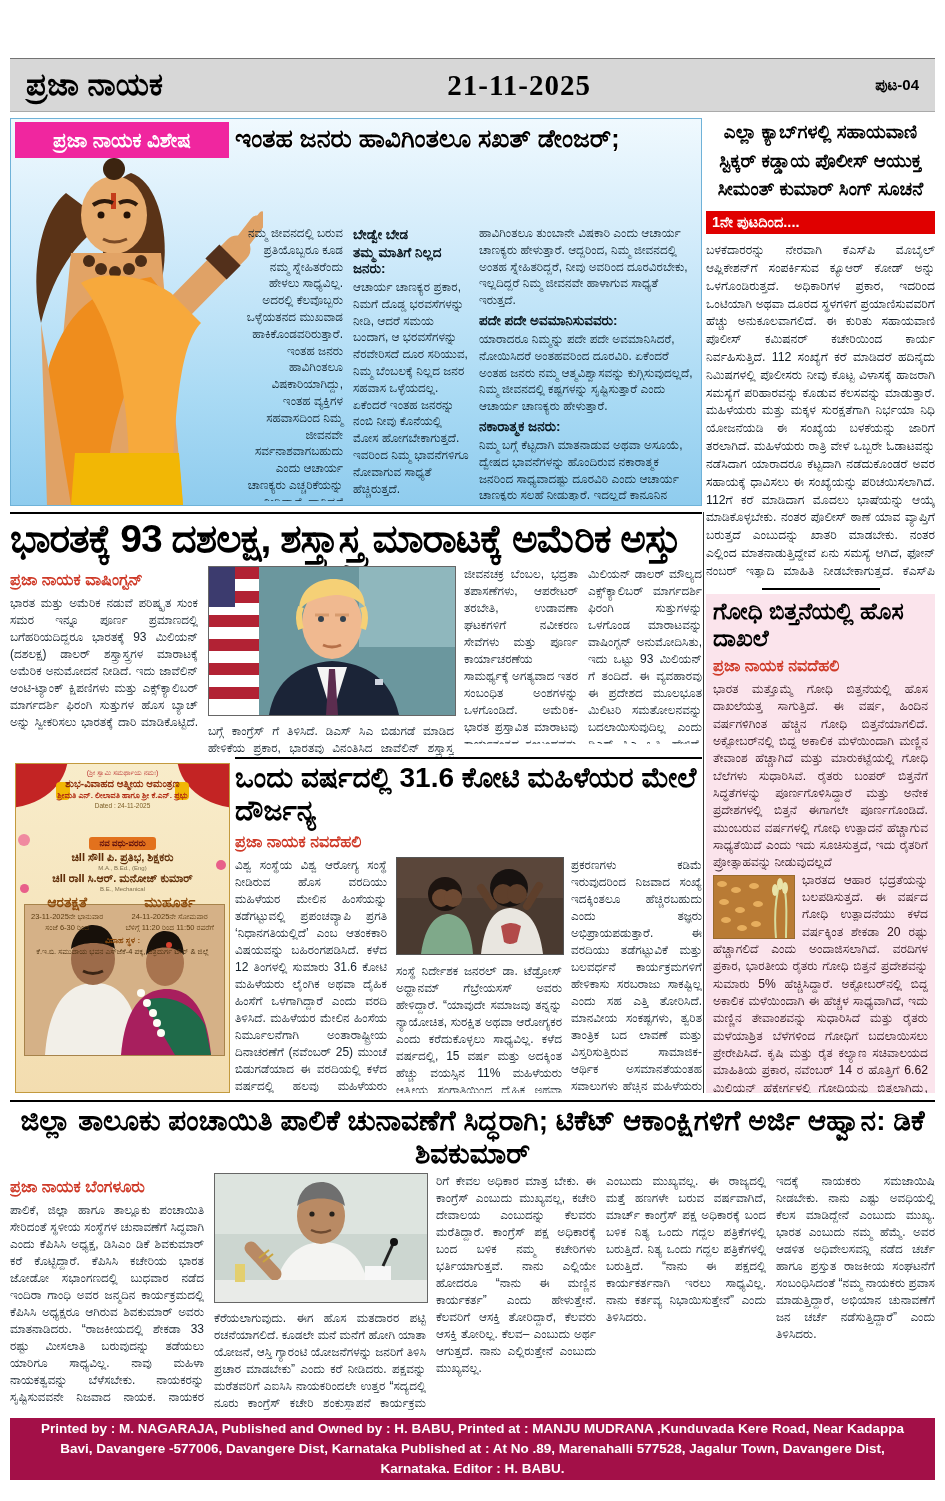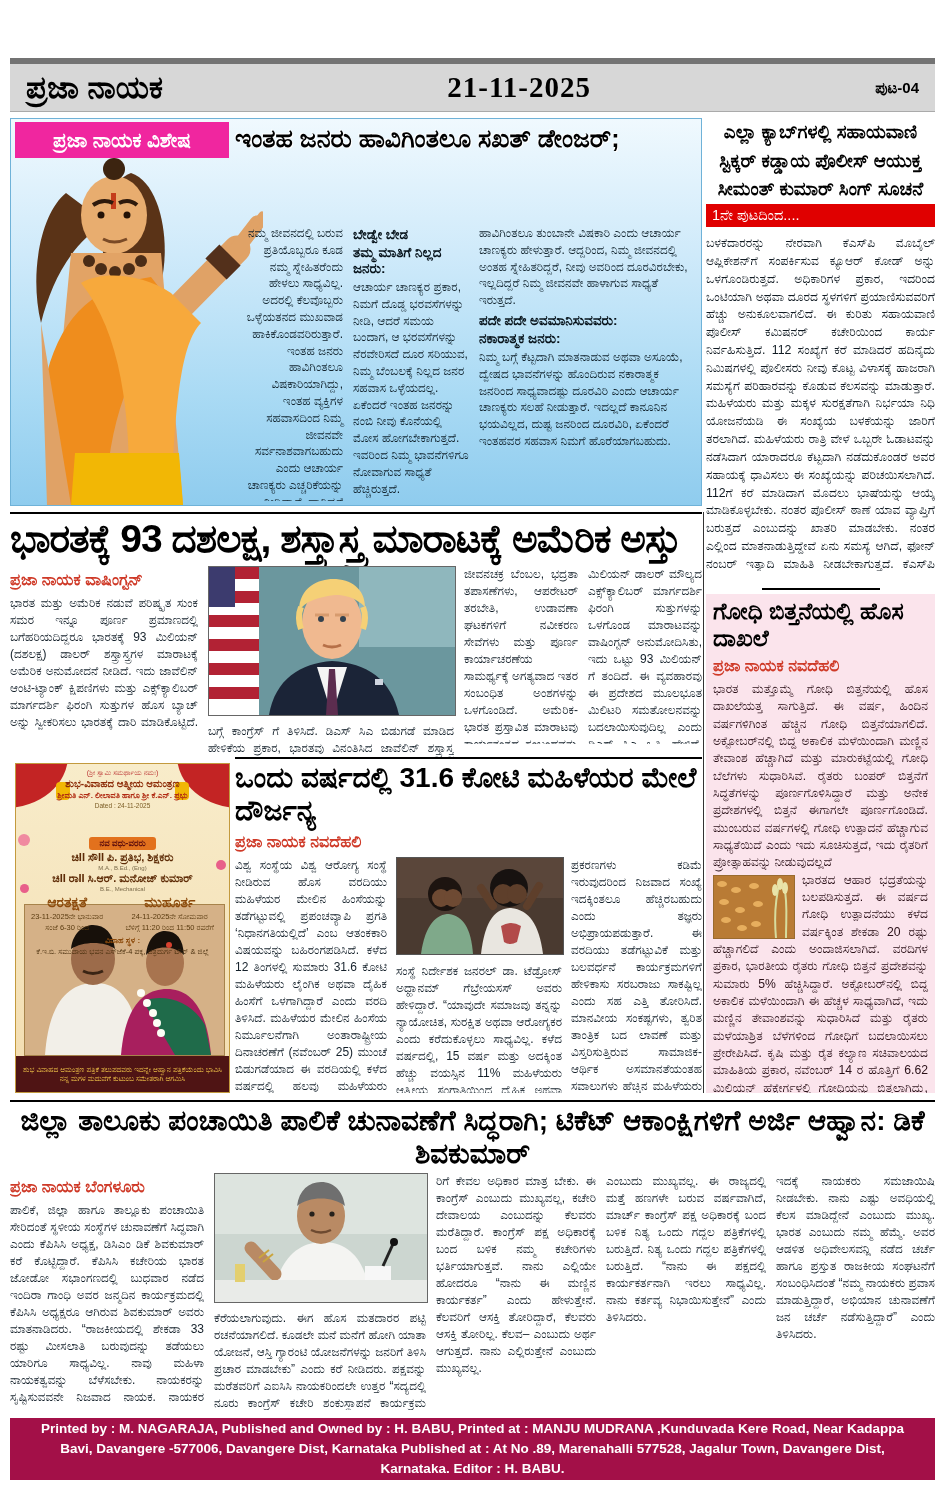--- a/index.html
+++ b/index.html
@@ -1,20 +1,20 @@
 <!DOCTYPE html>
 <html><head>
 <meta charset="utf-8">
 <style>
   html,body{margin:0;padding:0;background:#ffffff;}
   .page{position:relative;width:945px;height:1501px;background:#fff;overflow:hidden;
         font-family:"Liberation Sans",sans-serif;color:#1c1c1c;}
   
   .masthead{position:absolute;left:10px;right:10px;top:58px;height:54px;background:#d7d7d7;
-            border-top:6px solid #737373;border-bottom:1px solid #aaa;
+            border-top:1px solid #737373;border-bottom:1px solid #aaa;
             display:flex;align-items:center;padding:0 16px;box-sizing:border-box;}
   .m-title{font-size:31px;font-weight:800;color:#000;}
   .m-date{flex:1;text-align:center;font-family:"Liberation Serif",serif;font-size:29px;font-weight:bold;letter-spacing:1px;color:#000;}
   .m-page{font-size:15px;font-weight:bold;color:#000;text-align:center;}
   
   .chanakya{position:absolute;left:10px;top:118px;width:692px;height:388px;
             background:linear-gradient(180deg,#f0f9fe 0%,#cfeafa 35%,#a9daf4 72%,#8fccee 100%);
             border:1px solid #6fb2d8;box-sizing:border-box;overflow:hidden;}
   .ch-badge{position:absolute;left:4px;top:3px;width:214px;height:36px;background:#f0269f;color:#fff;
             font-size:20px;font-weight:800;display:flex;align-items:center;justify-content:center;}
@@ -25,21 +25,21 @@
   .ch-fig{position:absolute;left:0;bottom:0;width:252px;height:352px;}
   .ch-cols{position:absolute;left:234px;top:106px;right:6px;bottom:4px;display:flex;gap:10px;overflow:hidden;}
   .ch-colA{width:98px;text-align:right;}
   .ch-colB{flex:1;}
   .ch-colC{width:216px;}
   .ch-cols p{margin:0 0 4px 0;font-size:12px;line-height:1.4;color:#10222c;}
   .ch-cols h4{margin:2px 0 2px 0;font-size:13.5px;color:#06121a;}
   
   .cab{position:absolute;left:706px;top:118px;width:229px;}
   .cab-head{font-size:18.5px;font-weight:800;text-align:center;line-height:1.55;color:#000;}
-  .cab-cont{background:#e00000;color:#fff;font-size:14.5px;font-weight:normal;padding:3px 6px;}
+  .cab-cont{margin-top:7px;background:#e00000;color:#fff;font-size:14.5px;font-weight:bold;padding:3px 6px;}
   .cab-body{margin-top:8px;height:336px;overflow:hidden;font-size:12.3px;line-height:1.45;text-align:justify;color:#101a22;}
   .vdiv{position:absolute;left:703px;top:512px;width:1px;height:581px;background:#333;}
   .rule-sm{position:absolute;left:762px;top:588px;width:118px;height:2px;background:#000;}
   
   .wheat{position:absolute;left:706px;top:594px;width:229px;height:499px;background:#fbe4ec;
          padding:4px 7px;box-sizing:border-box;overflow:hidden;}
   .wh-head{font-size:23px;font-weight:800;color:#000;}
   .byline{color:#cf3a28;font-size:16px;font-weight:800;margin:5px 0 6px 0;}
   .wh-body{font-size:12.2px;line-height:1.42;text-align:justify;color:#2a1018;}
   .wh-img{float:left;width:80px;height:62px;margin:3px 7px 2px 0;border:1px solid #9a6b2f;}
@@ -153,20 +153,21 @@
       </div>
       <div class="ch-colB">
         <h4>ಬೇಡ್ವೇ ಬೇಡ</h4>
         <h4>ತಮ್ಮ ಮಾತಿಗೆ ನಿಲ್ಲದ ಜನರು:</h4>
         <p>ಆಚಾರ್ಯ ಚಾಣಕ್ಯರ ಪ್ರಕಾರ, ನಿಮಗೆ ದೊಡ್ಡ ಭರವಸೆಗಳನ್ನು ನೀಡಿ, ಆದರೆ ಸಮಯ ಬಂದಾಗ, ಆ ಭರವಸೆಗಳನ್ನು ನೆರವೇರಿಸದೆ ದೂರ ಸರಿಯುವ, ನಿಮ್ಮ ಬೆಂಬಲಕ್ಕೆ ನಿಲ್ಲದ ಜನರ ಸಹವಾಸ ಒಳ್ಳೆಯದಲ್ಲ. ಏಕೆಂದರೆ ಇಂತಹ ಜನರನ್ನು ನಂಬಿ ನೀವು ಕೊನೆಯಲ್ಲಿ ಮೋಸ ಹೋಗಬೇಕಾಗುತ್ತದೆ. ಇವರಿಂದ ನಿಮ್ಮ ಭಾವನೆಗಳಿಗೂ ನೋವಾಗುವ ಸಾಧ್ಯತೆ ಹೆಚ್ಚಿರುತ್ತದೆ.</p>
 
       </div>
       <div class="ch-colC">
         <p>ಹಾವಿಗಿಂತಲೂ ತುಂಬಾನೇ ವಿಷಕಾರಿ ಎಂದು ಆಚಾರ್ಯ ಚಾಣಕ್ಯರು ಹೇಳುತ್ತಾರೆ. ಆದ್ದರಿಂದ, ನಿಮ್ಮ ಜೀವನದಲ್ಲಿ ಅಂತಹ ಸ್ನೇಹಿತರಿದ್ದರೆ, ನೀವು ಅವರಿಂದ ದೂರವಿರಬೇಕು, ಇಲ್ಲದಿದ್ದರೆ ನಿಮ್ಮ ಜೀವನವೇ ಹಾಳಾಗುವ ಸಾಧ್ಯತೆ ಇರುತ್ತದೆ.</p>
         <h4>ಪದೇ ಪದೇ ಅವಮಾನಿಸುವವರು:</h4>
+        <p>ಯಾರಾದರೂ ನಿಮ್ಮನ್ನು ಪದೇ ಪದೇ ಅವಮಾನಿಸಿದರೆ, ನೋಯಿಸಿದರೆ ಅಂತಹವರಿಂದ ದೂರವಿರಿ. ಏಕೆಂದರೆ ಅಂತಹ ಜನರು ನಮ್ಮ ಆತ್ಮವಿಶ್ವಾಸವನ್ನು ಕುಗ್ಗಿಸುವುದಲ್ಲದೆ, ನಿಮ್ಮ ಜೀವನದಲ್ಲಿ ಕಷ್ಟಗಳನ್ನು ಸೃಷ್ಟಿಸುತ್ತಾರೆ ಎಂದು ಆಚಾರ್ಯ ಚಾಣಕ್ಯರು ಹೇಳುತ್ತಾರೆ.</p>
         <h4>ನಕಾರಾತ್ಮಕ ಜನರು:</h4>
         <p>ನಿಮ್ಮ ಬಗ್ಗೆ ಕೆಟ್ಟದಾಗಿ ಮಾತನಾಡುವ ಅಥವಾ ಅಸೂಯೆ, ದ್ವೇಷದ ಭಾವನೆಗಳನ್ನು ಹೊಂದಿರುವ ನಕಾರಾತ್ಮಕ ಜನರಿಂದ ಸಾಧ್ಯವಾದಷ್ಟು ದೂರವಿರಿ ಎಂದು ಆಚಾರ್ಯ ಚಾಣಕ್ಯರು ಸಲಹೆ ನೀಡುತ್ತಾರೆ. ಇದಲ್ಲದೆ ಕಾನೂನಿನ ಭಯವಿಲ್ಲದ, ದುಷ್ಟ ಜನರಿಂದ ದೂರವಿರಿ, ಏಕೆಂದರೆ ಇಂತಹವರ ಸಹವಾಸ ನಿಮಗೆ ಹೊರೆಯಾಗಬಹುದು.</p>
       </div>
     </div>
   </div>
 
   <div class="cab">
     <div class="cab-head">ಎಲ್ಲಾ ಕ್ಯಾಬ್‌ಗಳಲ್ಲಿ ಸಹಾಯವಾಣಿ ಸ್ಟಿಕ್ಕರ್ ಕಡ್ಡಾಯ ಪೊಲೀಸ್ ಆಯುಕ್ತ ಸೀಮಂತ್ ಕುಮಾರ್ ಸಿಂಗ್ ಸೂಚನೆ</div>
     <div class="cab-cont">1ನೇ ಪುಟದಿಂದ....</div>
     <div class="cab-body">ಬಳಕೆದಾರರನ್ನು ನೇರವಾಗಿ ಕೆಎಸ್‌ಪಿ ಮೊಬೈಲ್ ಆಪ್ಲಿಕೇಶನ್‌ಗೆ ಸಂಪರ್ಕಿಸುವ ಕ್ಯೂಆರ್ ಕೋಡ್ ಅನ್ನು ಒಳಗೊಂಡಿರುತ್ತದೆ. ಅಧಿಕಾರಿಗಳ ಪ್ರಕಾರ, ಇದರಿಂದ ಒಂಟಿಯಾಗಿ ಅಥವಾ ದೂರದ ಸ್ಥಳಗಳಿಗೆ ಪ್ರಯಾಣಿಸುವವರಿಗೆ ಹೆಚ್ಚು ಅನುಕೂಲವಾಗಲಿದೆ. ಈ ಕುರಿತು ಸಹಾಯವಾಣಿ ಪೊಲೀಸ್ ಕಮಿಷನರ್ ಕಚೇರಿಯಿಂದ ಕಾರ್ಯ ನಿರ್ವಹಿಸುತ್ತಿದೆ. 112 ಸಂಖ್ಯೆಗೆ ಕರೆ ಮಾಡಿದರೆ ಹದಿನೈದು ನಿಮಿಷಗಳಲ್ಲಿ ಪೊಲೀಸರು ನೀವು ಕೊಟ್ಟ ವಿಳಾಸಕ್ಕೆ ಹಾಜರಾಗಿ ಸಮಸ್ಯೆಗೆ ಪರಿಹಾರವನ್ನು ಕೊಡುವ ಕೆಲಸವನ್ನು ಮಾಡುತ್ತಾರೆ. ಮಹಿಳೆಯರು ಮತ್ತು ಮಕ್ಕಳ ಸುರಕ್ಷತೆಗಾಗಿ ನಿರ್ಭಯಾ ನಿಧಿ ಯೋಜನೆಯಡಿ ಈ ಸಂಖ್ಯೆಯ ಬಳಕೆಯನ್ನು ಜಾರಿಗೆ ತರಲಾಗಿದೆ. ಮಹಿಳೆಯರು ರಾತ್ರಿ ವೇಳೆ ಒಬ್ಬರೇ ಓಡಾಟವನ್ನು ನಡೆಸಿದಾಗ ಯಾರಾದರೂ ಕೆಟ್ಟದಾಗಿ ನಡೆದುಕೊಂಡರೆ ಅವರ ಸಹಾಯಕ್ಕೆ ಧಾವಿಸಲು ಈ ಸಂಖ್ಯೆಯನ್ನು ಪರಿಚಯಿಸಲಾಗಿದೆ. 112ಗೆ ಕರೆ ಮಾಡಿದಾಗ ಮೊದಲು ಭಾಷೆಯನ್ನು ಆಯ್ಕೆ ಮಾಡಿಕೊಳ್ಳಬೇಕು. ನಂತರ ಪೊಲೀಸ್ ಠಾಣೆ ಯಾವ ವ್ಯಾಪ್ತಿಗೆ ಬರುತ್ತದೆ ಎಂಬುದನ್ನು ಖಾತರಿ ಮಾಡಬೇಕು. ನಂತರ ಎಲ್ಲಿಂದ ಮಾತನಾಡುತ್ತಿದ್ದೇವೆ ಏನು ಸಮಸ್ಯೆ ಆಗಿದೆ, ಫೋನ್ ನಂಬರ್ ಇತ್ಯಾದಿ ಮಾಹಿತಿ ನೀಡಬೇಕಾಗುತ್ತದೆ. ಕೆಎಸ್‌ಪಿ ಮೊಬೈಲ್: ಕೆಎಸ್‌ಪಿ ಮೊಬೈಲ್ ಆಪ್ಲಿಕೇಶನ್ ಕರ್ನಾಟಕ ರಾಜ್ಯ ಪೊಲೀಸ್ ಇಲಾಖೆಯ ಅಧಿಕೃತ ಆಪ್ ಆಗಿದ್ದು, ನಾಗರಿಕರು ಸುಲಭವಾಗಿ ಪೊಲೀಸ್ ಸೇವೆಗಳನ್ನು ಪಡೆಯಲು ಸಹಾಯ ಮಾಡುತ್ತದೆ. ಈ ಆಪ್ ಬಳಸಿ ತುರ್ತು ಸಂದರ್ಭಗಳಲ್ಲಿ ಸಹಾಯಕ್ಕಾಗಿ ಎಸ್‌ಒಎಸ್ ಕಳುಹಿಸಬಹುದು, ಇ-ಲಾಸ್ಟ್ (ಕಳೆದುಹೋದ ವಸ್ತುಗಳ) ದೂರು ದಾಖಲಿಸಬಹುದು, ಟ್ರಾಫಿಕ್ ದಂಡ ಪಾವತಿಸಬಹುದು, ಮತ್ತು ಪೊಲೀಸ್ ಠಾಣೆಗಳ ವಿವರಗಳನ್ನು ಪಡೆಯಬಹುದು.</div>
@@ -327,21 +328,20 @@
       <path d="M121,50 C123,32 132,26 140,26 C152,26 158,34 159,50 C150,40 130,40 121,50 Z" fill="#17100a"></path>
       <circle cx="144" cy="40" r="3" fill="#d8412f"></circle>
       <g fill="#fdfdf5">
         <circle cx="116" cy="88" r="4"></circle>
           <circle cx="122" cy="98" r="4"></circle>
           <circle cx="128" cy="108" r="4"></circle>
         <circle cx="132" cy="118" r="4"></circle>
           <circle cx="136" cy="128" r="4"></circle>
       </g>
     </svg>
-    <div class="inv-band">ಶುಭ ವಿವಾಹದ ಆಮಂತ್ರಣ ಪತ್ರಿಕೆ ತಲುಪದವರು ಇದನ್ನೇ ಆಹ್ವಾನ ಪತ್ರಿಕೆಯೆಂದು ಭಾವಿಸಿ ನನ್ನ ಮಗಳ ಮದುವೆಗೆ ಕುಟುಂಬ ಸಮೇತರಾಗಿ ಆಗಮಿಸಿ</div>
   </div>
 
   <div class="dk">
     <div class="dk-head">ಜಿಲ್ಲಾ ತಾಲೂಕು ಪಂಚಾಯಿತಿ ಪಾಲಿಕೆ ಚುನಾವಣೆಗೆ ಸಿದ್ಧರಾಗಿ; ಟಿಕೆಟ್ ಆಕಾಂಕ್ಷಿಗಳಿಗೆ ಅರ್ಜಿ ಆಹ್ವಾನ: ಡಿಕೆ ಶಿವಕುಮಾರ್</div>
     <div class="dk-row">
       <div class="dk-c1">
         <div class="byline">ಪ್ರಜಾ ನಾಯಕ ಬೆಂಗಳೂರು</div>
         <div class="news-col" style="height:206px;">ಪಾಲಿಕೆ, ಜಿಲ್ಲಾ ಹಾಗೂ ತಾಲ್ಲೂಕು ಪಂಚಾಯಿತಿ ಸೇರಿದಂತೆ ಸ್ಥಳೀಯ ಸಂಸ್ಥೆಗಳ ಚುನಾವಣೆಗೆ ಸಿದ್ಧವಾಗಿ ಎಂದು ಕೆಪಿಸಿಸಿ ಅಧ್ಯಕ್ಷ, ಡಿಸಿಎಂ ಡಿಕೆ ಶಿವಕುಮಾರ್ ಕರೆ ಕೊಟ್ಟಿದ್ದಾರೆ. ಕೆಪಿಸಿಸಿ ಕಚೇರಿಯ ಭಾರತ ಜೋಡೋ ಸಭಾಂಗಣದಲ್ಲಿ ಬುಧವಾರ ನಡೆದ ಇಂದಿರಾ ಗಾಂಧಿ ಅವರ ಜನ್ಮದಿನ ಕಾರ್ಯಕ್ರಮದಲ್ಲಿ ಕೆಪಿಸಿಸಿ ಅಧ್ಯಕ್ಷರೂ ಆಗಿರುವ ಶಿವಕುಮಾರ್ ಅವರು ಮಾತನಾಡಿದರು. “ರಾಜಕೀಯದಲ್ಲಿ ಶೇಕಡಾ 33 ರಷ್ಟು ಮೀಸಲಾತಿ ಬರುವುದನ್ನು ತಡೆಯಲು ಯಾರಿಗೂ ಸಾಧ್ಯವಿಲ್ಲ. ನಾವು ಮಹಿಳಾ ನಾಯಕತ್ವವನ್ನು ಬೆಳೆಸಬೇಕು. ನಾಯಕರನ್ನು ಸೃಷ್ಟಿಸುವವನೇ ನಿಜವಾದ ನಾಯಕ. ನಾಯಕರ ಕುಟುಂಬದವರನ್ನು ನಾಯಕರಾಗಿ ಬೆಳೆಯುವುದು ಮುಖ್ಯವಲ್ಲ, ಹೊಸ ಪ್ರತಿಭೆಗಳನ್ನು ಗುರುತಿಸಿ ಬೆಳೆಸಬೇಕು” ಎಂದರು. ಬೆಂಗಳೂರಿನಲ್ಲಿ ಜಿಬಿಎ ಮೂಲಕ 369 ವಾರ್ಡ್‌ಗಳನ್ನು ಮಾಡಲಾಗಿದ್ದು, ಸದ್ಯದಲ್ಲೇ ಚುನಾವಣೆ ನಡೆಯಲಿದೆ. ಜೊತೆಗೆ ಜಿಲ್ಲಾ ಹಾಗೂ ತಾಲ್ಲೂಕು ಪಂಚಾಯಿತಿ ಚುನಾವಣೆ ನಡೆಯಲಿವೆ. ಪಾಲಿಕೆ ಚುನಾವಣೆಯ ವಾರ್ಡ್</div>
       </div>
       <div class="dk-mid">

